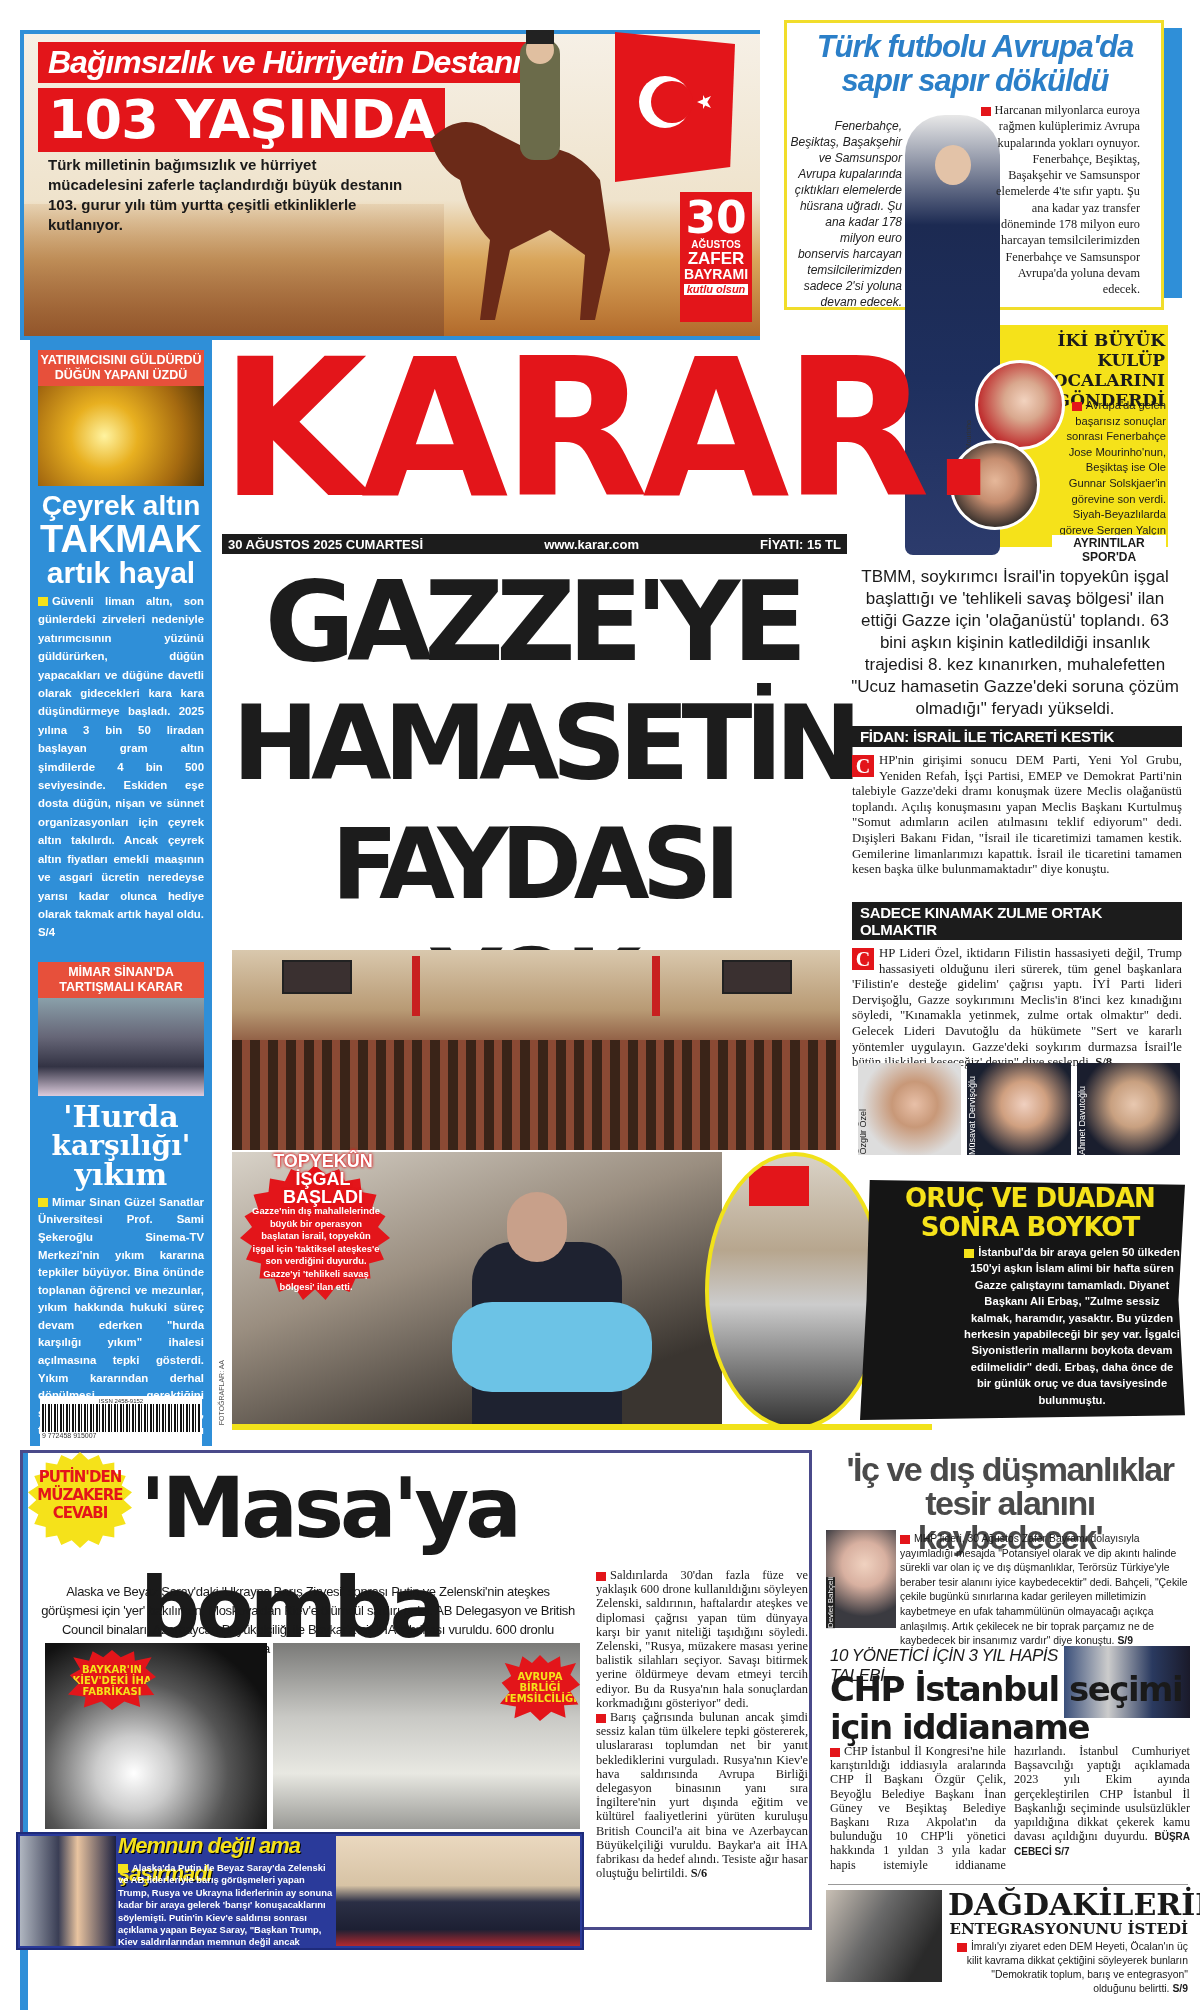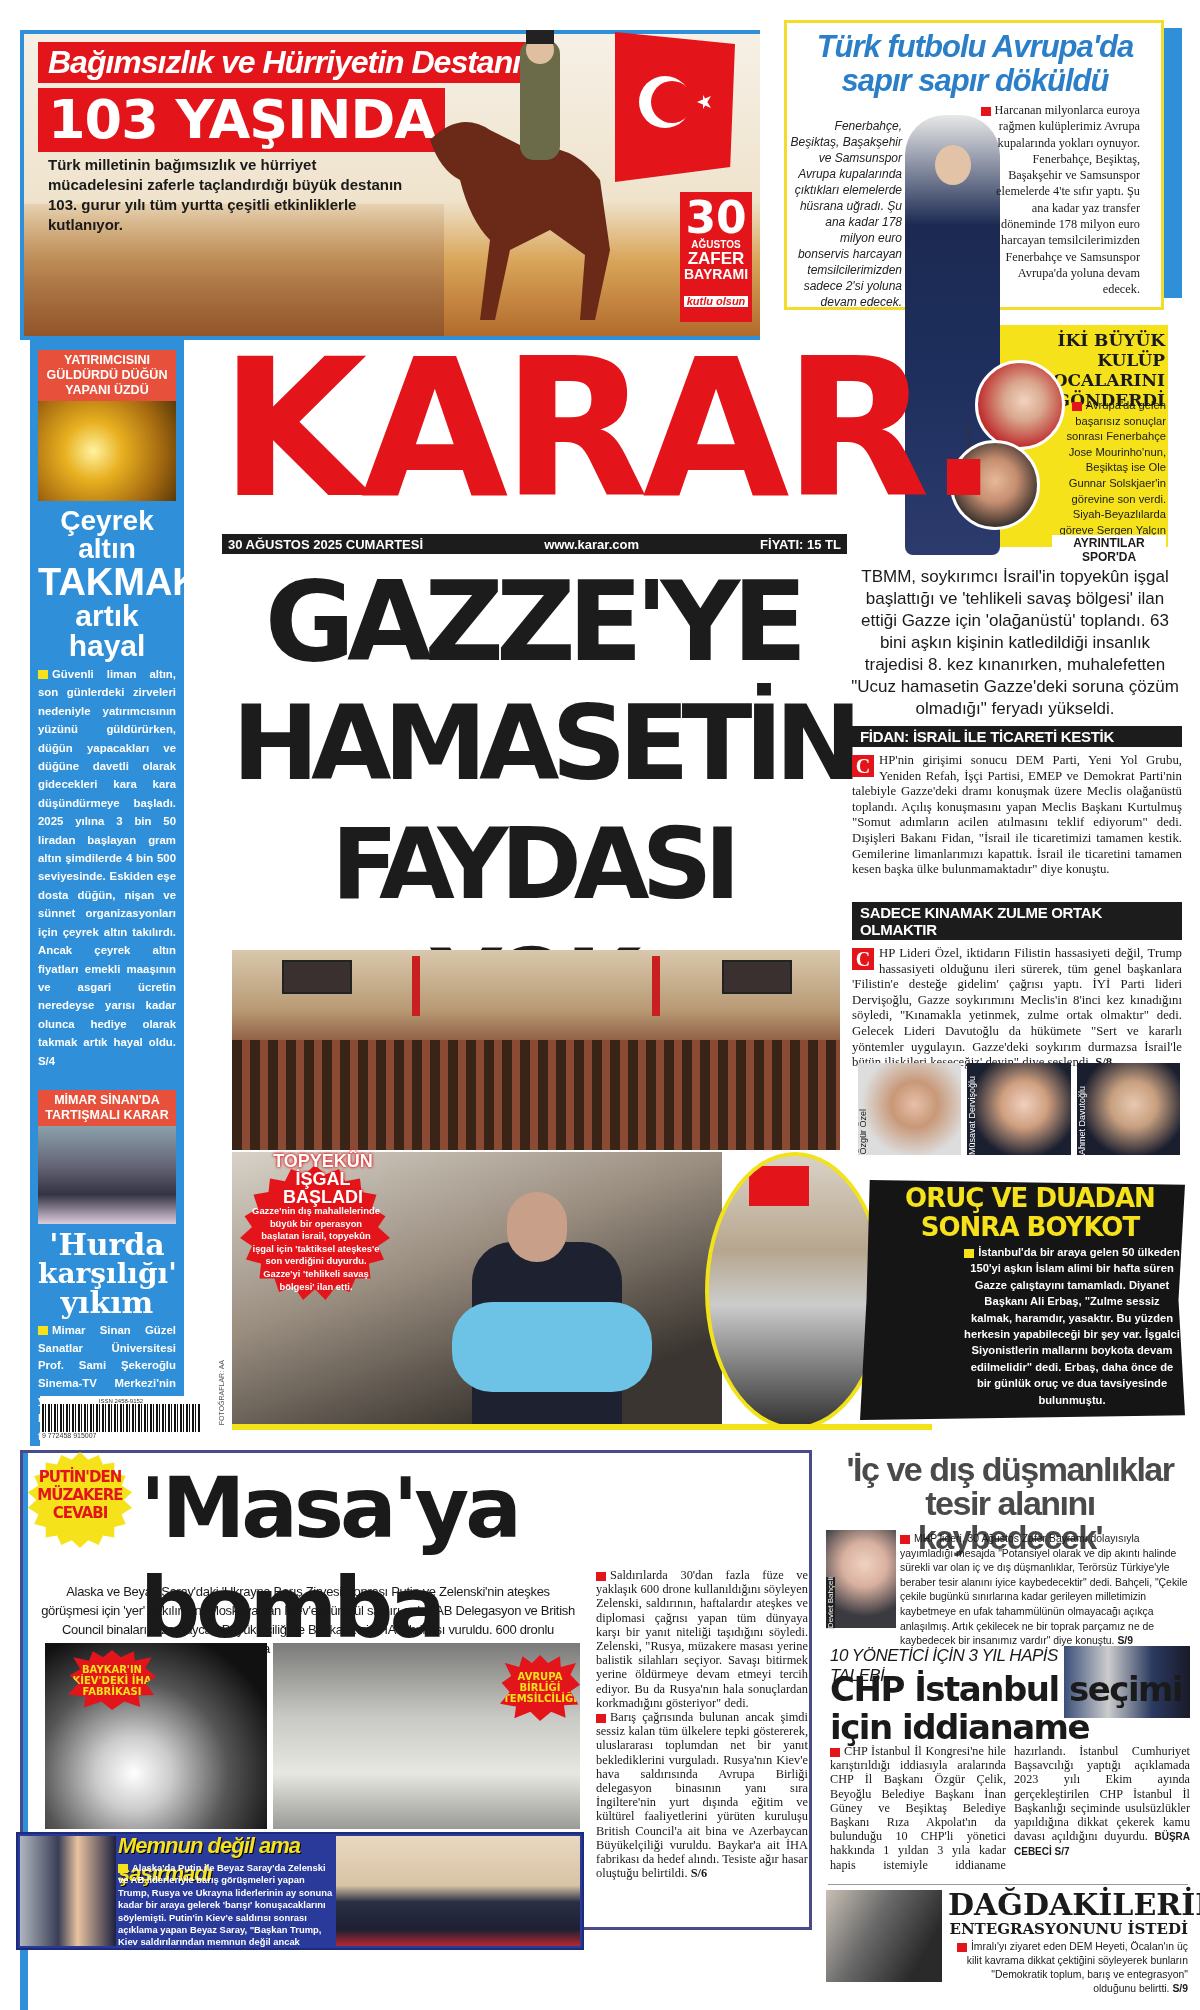--- a/index.html
+++ b/index.html
@@ -22,21 +22,21 @@
 #sports-title{left:790px;top:30px;width:370px;text-align:center;color:#2b7fc8;font-style:italic;font-weight:bold;font-size:31px;line-height:34px;letter-spacing:-1px}
 #sports-lead{left:790px;top:118px;width:112px;text-align:right;font-style:italic;font-size:12px;line-height:16px;color:#222}
 #sports-body{left:980px;top:102px;width:160px;text-align:right;font-size:12.3px;line-height:16.3px;color:#222;font-family:"Liberation Serif",serif}
 #mourinho{left:905px;top:115px;width:95px;height:440px;background:linear-gradient(180deg,#e8e8e8 0%,#1c2a52 25%,#1e2f5e 60%,#2c3b6c 100%);border-radius:40px 40px 8px 8px}
 #yellow-box{left:1000px;top:325px;width:168px;height:222px;background:#f5e21a}
 #yb-title{left:1000px;top:330px;width:165px;text-align:right;font-weight:900;font-size:17px;line-height:20px;color:#1a1a1a;font-family:"DejaVu Serif",serif}
 #yb-body{left:1058px;top:398px;width:108px;text-align:right;font-size:11.2px;line-height:15.6px;color:#1a1a1a}
 #yb-more{left:1052px;top:535px;width:114px;background:#fff;font-size:12px;font-weight:bold;text-align:center;padding:1px 0}
 .circ{border-radius:50%;background:radial-gradient(circle at 50% 40%,#f0c9a6 0%,#c9987a 35%,#333 80%);border:3px solid #fff}
 
-#left-col{left:30px;top:338px;width:154px;height:1108px;background:#2f8fd8}
+#left-col{left:30px;top:338px;width:182px;height:1108px;background:#2f8fd8}
 .lc-kicker{background:#e7503b;color:#fff;font-weight:bold;text-align:center;font-size:12.5px;line-height:15px;padding:3px 2px}
 .lc-photo{height:100px}
 .lc-title{color:#fff;text-align:center;font-weight:bold;line-height:1}
 .lc-body{color:#fff;font-weight:bold;font-size:11.4px;line-height:18.4px;text-align:justify}
 
 #logo{left:220px;top:340px;width:690px;height:180px;color:#e3151a;font-family:"DejaVu Sans",sans-serif;font-weight:900;font-size:190px;letter-spacing:-6px;line-height:180px}
 #dateline{left:222px;top:534px;width:625px;height:20px;font-weight:bold;font-size:13px;display:flex;justify-content:space-between;align-items:center;padding:0 6px}
 #headline{left:232px;top:562px;width:600px;text-align:center;font-family:"DejaVu Sans",sans-serif;font-weight:900;color:#1c1c1c;font-size:110px;line-height:121px;letter-spacing:-8px}
 #lead{left:850px;top:566px;width:330px;text-align:center;font-size:17px;line-height:22px;color:#1a1a1a}
 .sect-bar{font-weight:bold;font-size:15px;padding:2px 8px;letter-spacing:-0.3px}
@@ -105,21 +105,21 @@
       <circle cx="50" cy="70" r="26" fill="#fff"></circle>
       <circle cx="57" cy="70" r="21" fill="#e3151a"></circle>
       <polygon points="82,70 96,64 88,77 88,63 96,76" fill="#fff"></polygon>
     </svg>
 </div>
 <div id="badge30" class="abs">
   <div style="font-size:44px;font-family:'DejaVu Sans',sans-serif;font-weight:900;margin-top:4px">30</div>
   <div style="font-size:10px">AĞUSTOS</div>
   <div style="font-size:17px;font-weight:900">ZAFER</div>
   <div style="font-size:14px;font-weight:900">BAYRAMI</div>
-  <div style="font-size:11px;font-style:italic;background:#fff;color:#e3151a;margin:15px 4px 0">kutlu olsun</div>
+  <div style="font-size:11px;font-style:italic;background:#fff;color:#e3151a;margin:3px 4px 0">kutlu olsun</div>
 </div>
 
 <div id="sports-blue" class="abs"></div>
 <div id="sports-box" class="abs"></div>
 <div id="sports-title" class="abs">Türk futbolu Avrupa'da sapır sapır döküldü</div>
 <div id="sports-lead" class="abs">Fenerbahçe, Beşiktaş, Başakşehir ve Samsunspor Avrupa kupalarında çıktıkları elemelerde hüsrana uğradı. Şu ana kadar 178 milyon euro bonservis harcayan temsilcilerimizden sadece 2'si yoluna devam edecek.</div>
 <div id="mourinho" class="abs">
   <div style="position:absolute;left:30px;top:30px;width:36px;height:40px;border-radius:50%;background:#e3c3a8"></div>
 </div>
 <div class="abs" style="left:965px;top:420px;font-size:7px;writing-mode:vertical-rl;transform:rotate(180deg);color:#333">Jose Mourinho</div>

